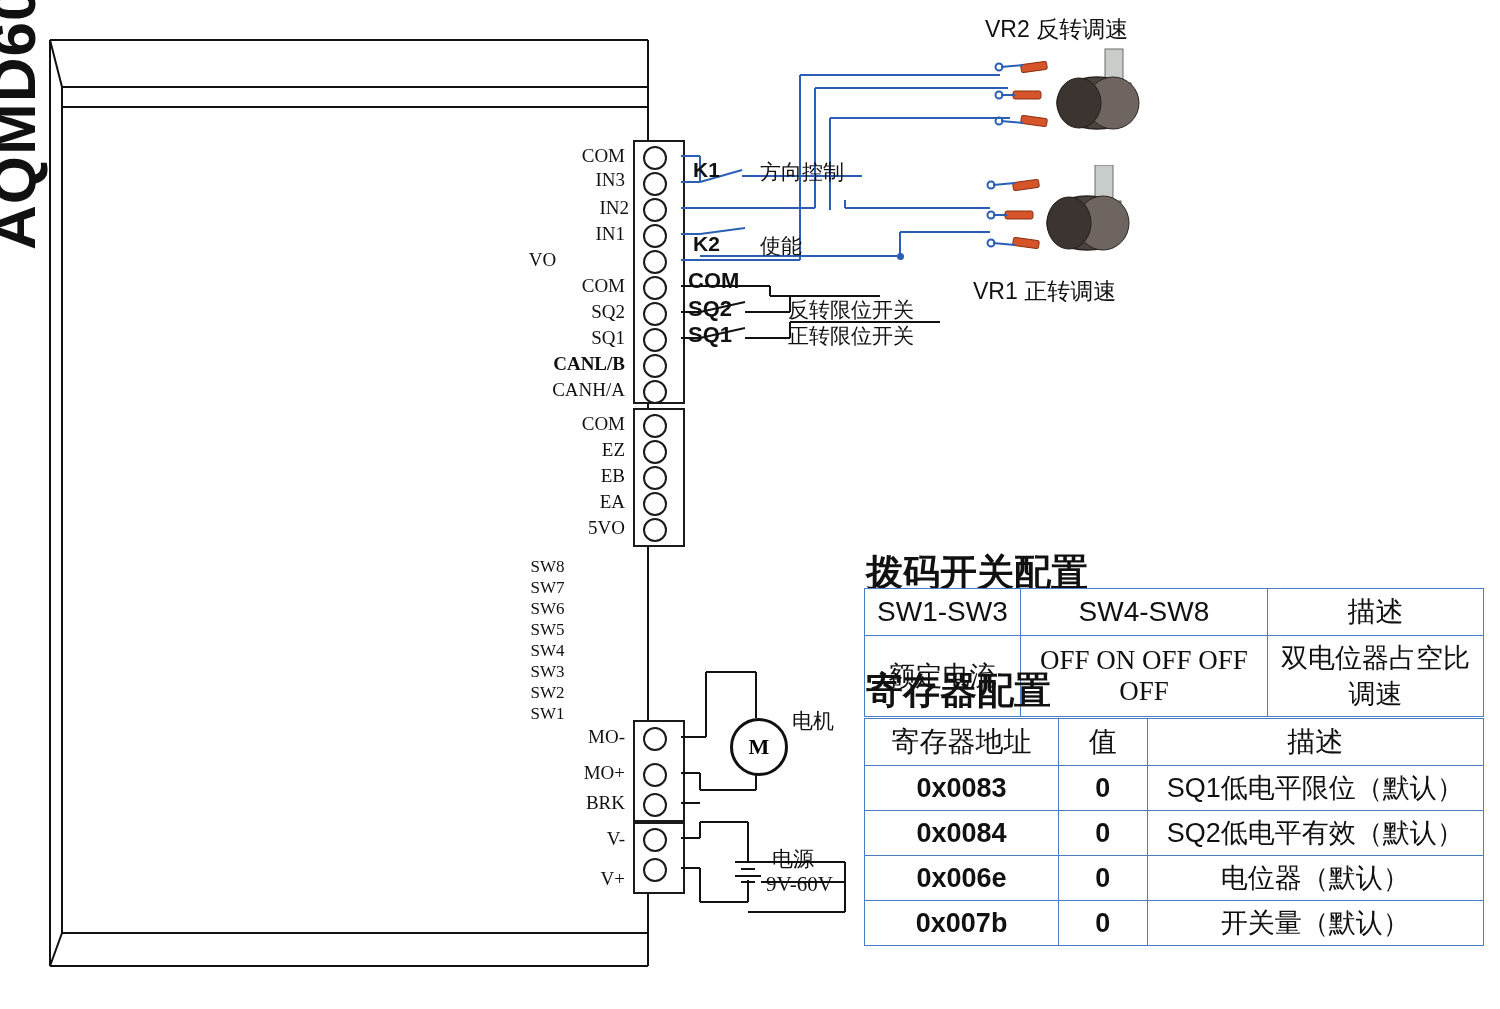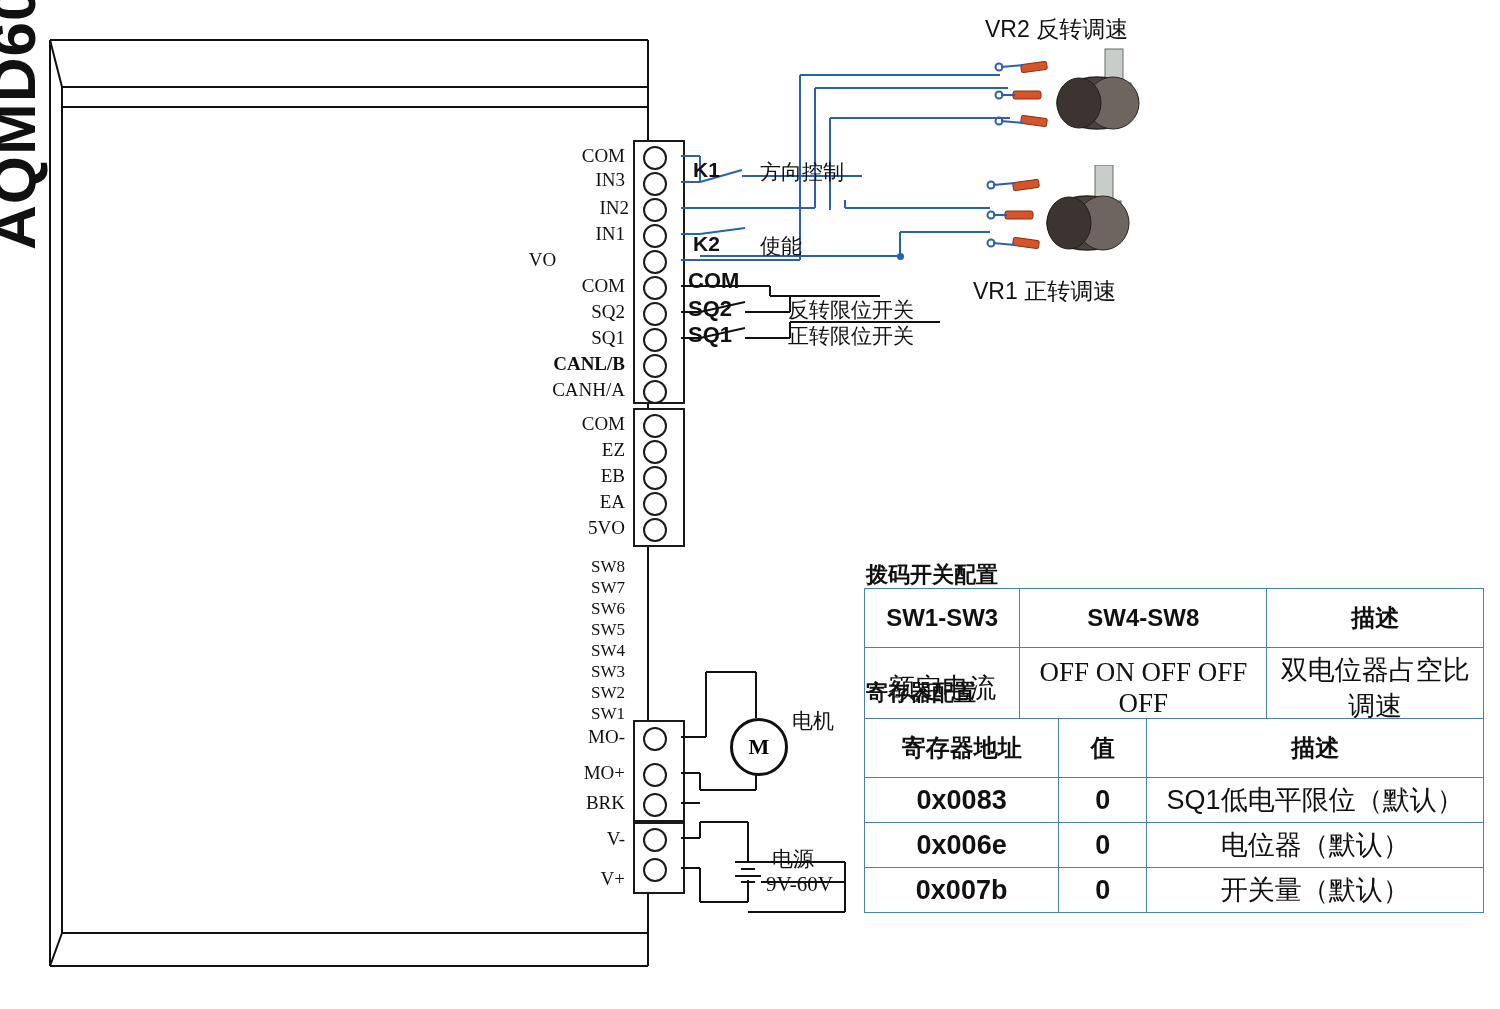--- a/index.html
+++ b/index.html
@@ -12,37 +12,37 @@
     font-family:"Liberation Sans", sans-serif;
     font-size:62px;font-weight:bold;color:#111;letter-spacing:1px;
     transform:rotate(-90deg);transform-origin:left top;
     white-space:nowrap;
   }
 
   
   .tblock{position:absolute;border:2px solid #1a1a1a;background:#fff;}
   .pin{position:absolute;width:20px;height:20px;border:2px solid #1a1a1a;border-radius:50%;background:#fff;}
   .pinlabel{position:absolute;font-family:"Liberation Serif", serif;font-size:19px;color:#111;text-align:right;white-space:nowrap;}
-  .swlabel{position:absolute;font-family:"Liberation Serif", serif;font-size:17px;color:#111;text-align:right;white-space:nowrap;}
+  .swlabel{position:absolute;font-family:"Liberation Serif", serif;font-size:17px;color:#111;text-align:center;white-space:nowrap;}
 
   .bold-lbl{position:absolute;font-family:"Liberation Sans", sans-serif;font-weight:bold;font-size:21px;color:#111;white-space:nowrap;}
   .cn-lbl{position:absolute;font-family:"Liberation Sans", sans-serif;font-size:21px;color:#111;white-space:nowrap;}
   .cn-lbl-b{position:absolute;font-family:"Liberation Sans", sans-serif;font-size:22px;font-weight:bold;color:#111;white-space:nowrap;}
 
   .dot{position:absolute;width:7px;height:7px;border-radius:50%;background:#2b5fb5;}
 
   
   .motor{position:absolute;width:52px;height:52px;border:3px solid #111;border-radius:50%;background:#fff;
          display:flex;align-items:center;justify-content:center;font-weight:bold;font-size:22px;font-family:"Liberation Serif", serif;}
 
   
-  .tbl-title{position:absolute;font-family:"Liberation Sans", sans-serif;font-weight:bold;font-size:22px;color:#111;white-space:nowrap;margin-top:12px;}
+  .tbl-title{position:absolute;font-family:"Liberation Sans", sans-serif;font-weight:bold;font-size:37px;color:#111;white-space:nowrap;}
   table.dt{position:absolute;border-collapse:collapse;background:#fff;}
   table.dt td,table.dt th{border:1.5px solid #4a7ec4;text-align:center;color:#111;font-family:"Liberation Sans", sans-serif;}
-  table.dt th{font-weight:bold;font-size:24px;padding:13px 6px;}
+  table.dt th{font-weight:normal;font-size:28px;padding:4px 6px;}
   table.dt td{font-size:27px;padding:4px 6px;}
   .mono-cell{font-family:"Liberation Mono", monospace;font-weight:bold;font-size:20px;}
   .bold-cell{font-weight:bold;}
 </style>
 </head>
 <body>
 
 <div id="stage">
 
   <svg class="abs" style="left:0;top:0;width:700px;height:1009px;">
@@ -279,20 +279,25 @@
       <th style="width:190px;">寄存器地址</th>
       <th style="width:80px;">值</th>
       <th style="width:350px;">描述</th>
     </tr>
     <tr>
       <td class="mono-cell">0x0083</td>
       <td class="bold-cell">0</td>
       <td>SQ1低电平限位（默认）</td>
     </tr>
     <tr>
+      <td class="mono-cell">0x0084</td>
+      <td class="bold-cell">0</td>
+      <td>SQ2低电平有效（默认）</td>
+    </tr>
+    <tr>
       <td class="mono-cell">0x006e</td>
       <td class="bold-cell">0</td>
       <td>电位器（默认）</td>
     </tr>
     <tr>
       <td class="mono-cell">0x007b</td>
       <td class="bold-cell">0</td>
       <td>开关量（默认）</td>
     </tr>
   </tbody>

